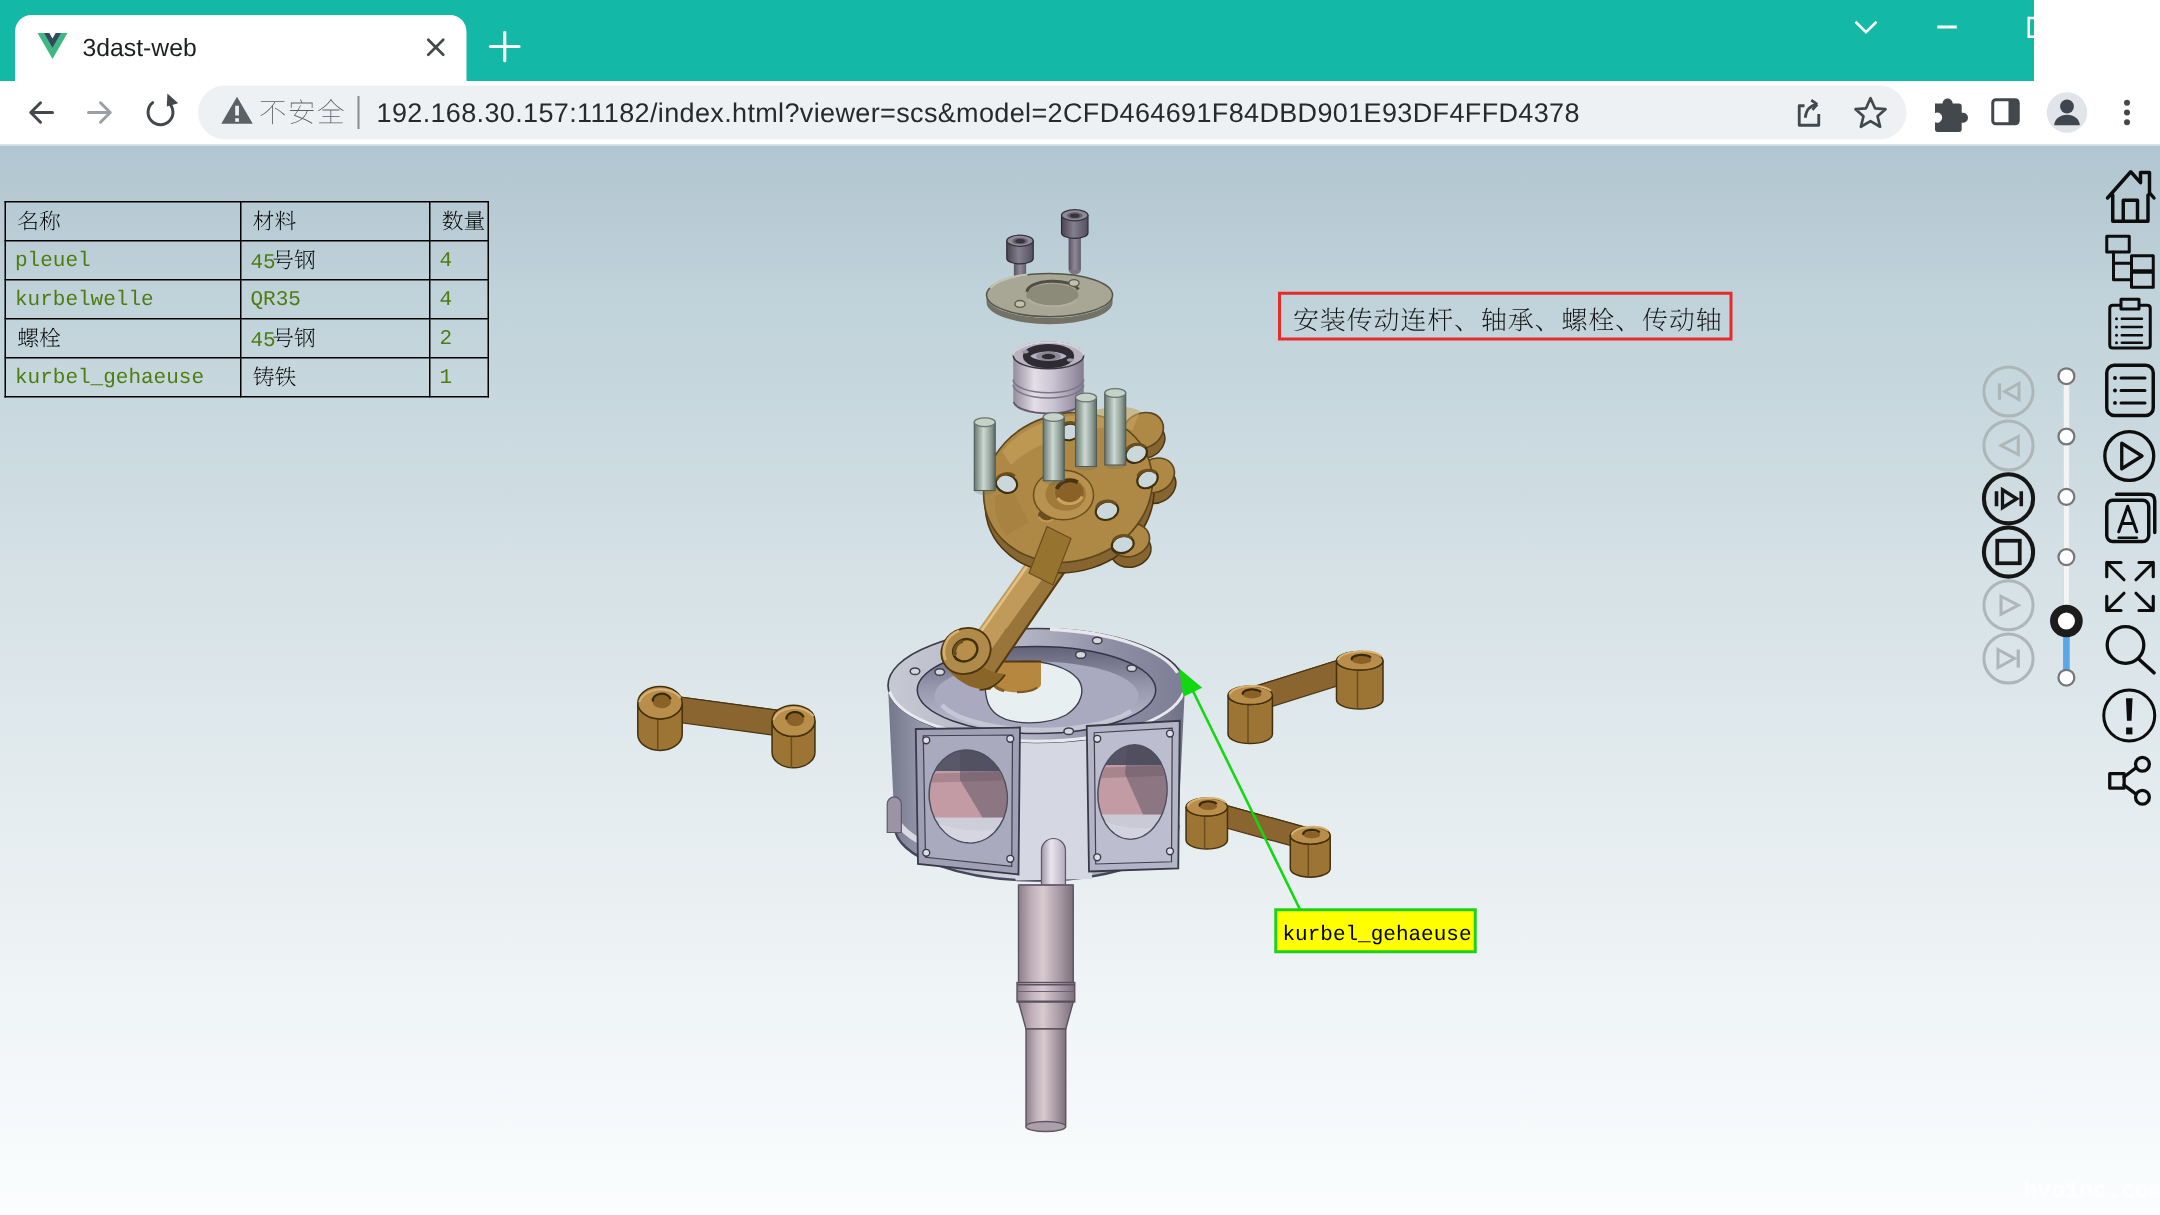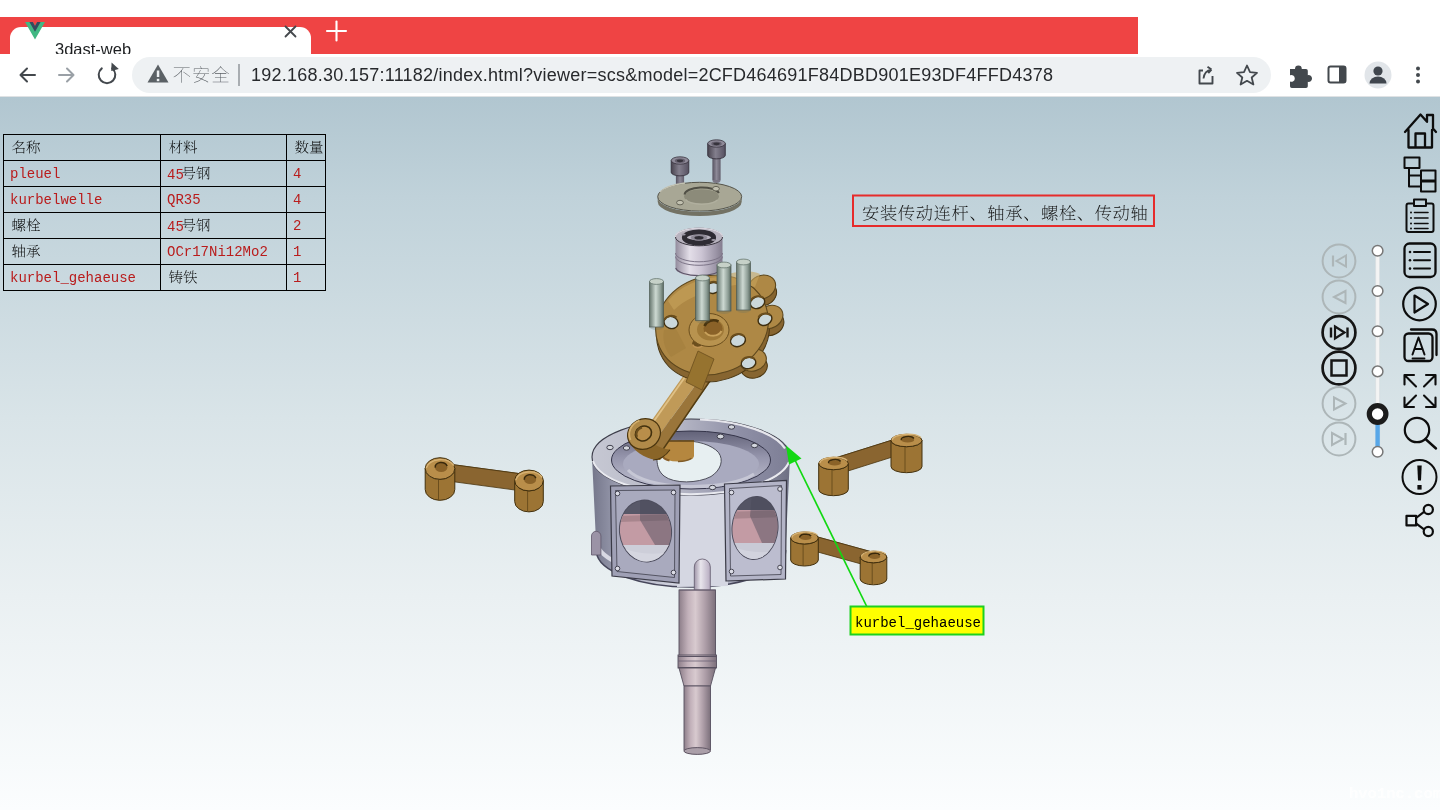--- a/index.html
+++ b/index.html
@@ -1,23 +1,23 @@
 <!DOCTYPE html>
 <html><head><meta charset="utf-8"><style>
 *{margin:0;padding:0;box-sizing:border-box}
 html,body{width:1440px;height:810px;overflow:hidden;font-family:"Liberation Sans",sans-serif}
-#frame{position:absolute;left:0;top:17px;width:1138px;height:54px;background:#ef4444}
+#frame{position:absolute;left:0;top:0;width:1356px;height:54px;background:#14b8a6}
 #tab{position:absolute;left:10px;top:10px;width:301px;height:44px;background:#fff;border-radius:11px 11px 0 0}
 #tabtitle{position:absolute;left:55px;top:23px;font-size:16.5px;color:#1d1f21}
 #toolbar{position:absolute;left:0;top:54px;width:1440px;height:43px;background:#fff;border-bottom:1px solid #dfe2e4}
 #omni{position:absolute;left:132px;top:57px;width:1139px;height:36px;background:#eef1f3;border-radius:18px}
 #urltxt{position:absolute;left:251px;top:65px;font-size:18px;color:#27292c;letter-spacing:0.24px}
 #content{position:absolute;left:0;top:97px;width:1440px;height:713px;
  background:linear-gradient(180deg,#b1c6d0 0%,#c0d2da 14%,#d9e4e8 45%,#eaf0f2 70%,#fbfdfe 100%)}
-#tbl{position:absolute;left:3px;top:134px;border-collapse:collapse;font-family:"Liberation Mono",monospace;font-size:14px;color:#b91c1c}
+#tbl{position:absolute;left:3px;top:134px;border-collapse:collapse;font-family:"Liberation Mono",monospace;font-size:14px;color:#4d7c0f}
 #tbl td{border:1.2px solid #000;height:26px;padding:0 0 0 6px;white-space:nowrap}
 #tbl td.c1{width:157px}#tbl td.c2{width:126px}#tbl td.c3{width:39px}
 #scene{position:absolute;left:0;top:0}
 </style></head><body>
 <div id="frame">
  <div id="tab"></div>
  <div id="tabtitle">3dast-web</div>
 </div>
 <div id="toolbar"></div>
 <div id="omni"></div>
@@ -119,28 +119,20 @@
       <tr>
         <td class="c1"><svg width="31" height="19" style="vertical-align:-4.5px;margin-left:0px" viewBox="0 0 31 19">
             <use href="#s87ba" transform="translate(1.5,14.5) scale(0.01450,-0.01450)" fill="#000"></use>
             <use href="#s6813" transform="translate(16.0,14.5) scale(0.01450,-0.01450)" fill="#000"></use>
           </svg></td>
         <td class="c2">45<svg width="31" height="19" style="vertical-align:-4.5px;margin-left:-3px" viewBox="0 0 31 19">
             <use href="#s53f7" transform="translate(0.5,14.5) scale(0.01450,-0.01450)" fill="#000"></use>
             <use href="#s94a2" transform="translate(15.0,14.5) scale(0.01450,-0.01450)" fill="#000"></use>
           </svg></td>
         <td class="c3">2</td>
-      </tr>
-      <tr>
-        <td class="c1"><svg width="31" height="19" style="vertical-align:-4.5px;margin-left:0px" viewBox="0 0 31 19">
-            <use href="#s8f74" transform="translate(1.5,14.5) scale(0.01450,-0.01450)" fill="#000"></use>
-            <use href="#s627f" transform="translate(16.0,14.5) scale(0.01450,-0.01450)" fill="#000"></use>
-          </svg></td>
-        <td class="c2">OCr17Ni12Mo2</td>
-        <td class="c3">1</td>
       </tr>
       <tr>
         <td class="c1">kurbel_gehaeuse</td>
         <td class="c2"><svg width="31" height="19" style="vertical-align:-4.5px;margin-left:0px" viewBox="0 0 31 19">
             <use href="#s94f8" transform="translate(1.5,14.5) scale(0.01450,-0.01450)" fill="#000"></use>
             <use href="#s94c1" transform="translate(16.0,14.5) scale(0.01450,-0.01450)" fill="#000"></use>
           </svg></td>
         <td class="c3">1</td>
       </tr>
     </tbody>

